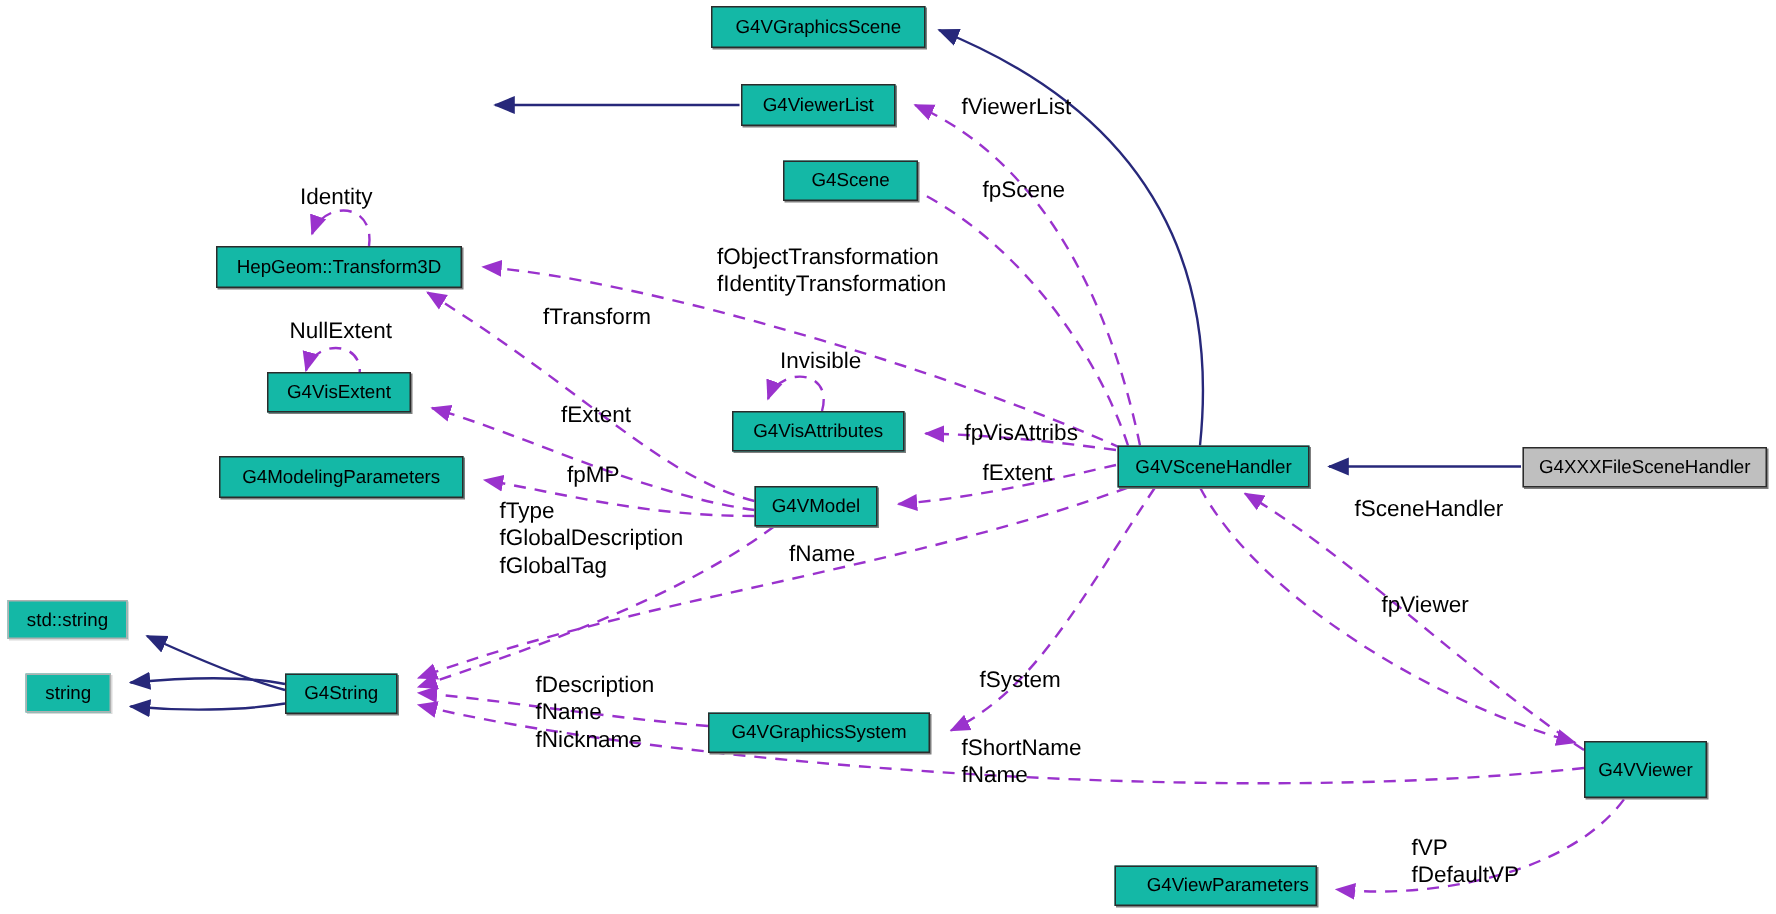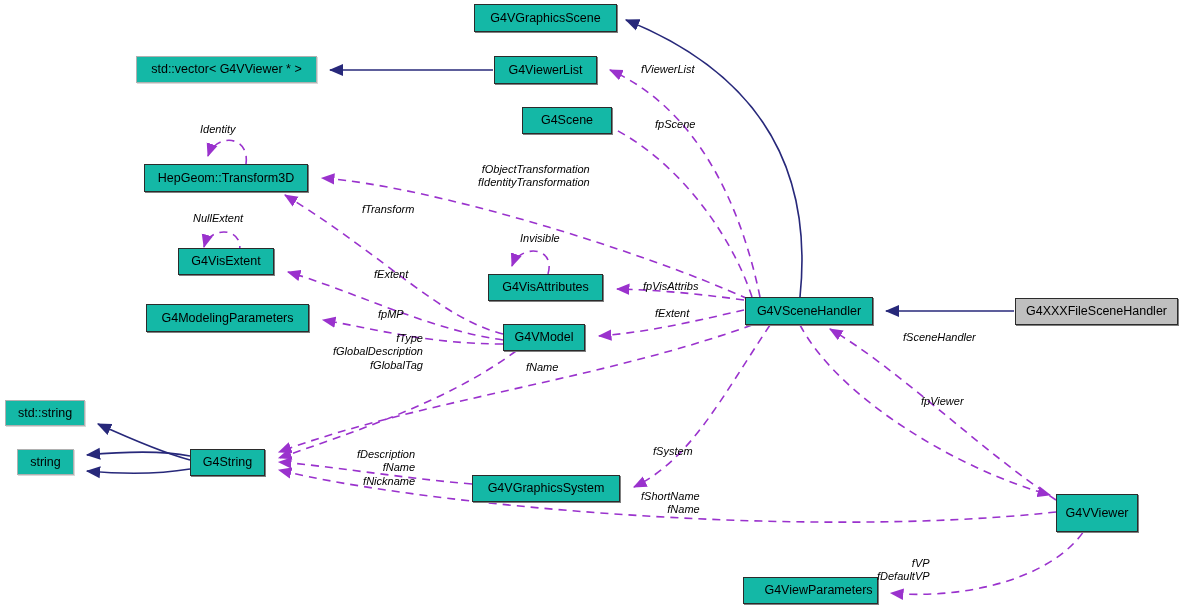--- a/index.html
+++ b/index.html
@@ -45,27 +45,26 @@
     border: 1px solid #b0b0b0;
     box-shadow: 1px 1px 0 0 #d9d9d9;
   }
   .node.highlight {
     background: #bfbfbf;
     border: 1px solid #2b2b2b;
     box-shadow: 1px 1px 0 0 #7f7f7f;
   }
   .edge-label {
     position: absolute;
-    font-size: 11px;
+    font-size: 15px;
     color: #000000;
     line-height: 1.22;
     white-space: pre;
-    text-align: right;
+    text-align: left;
     pointer-events: none;
-    font-style: italic;
   }
 </style>
 </head>
 <body>
 
 <div id="canvas">
 
   <svg class="edges" viewBox="0 0 1184 609">
     <defs>
       <marker id="arrow-inherit" viewBox="0 0 12 10" refX="11" refY="5" markerWidth="9" markerHeight="8" orient="auto-start-reverse">
@@ -129,23 +128,20 @@
       <path d="M 1056 512 C 800 540 420 505 279 470"></path>
 
       <path d="M 1090 521 C 1060 580 960 600 891 593"></path>
     </g>
   </svg>
 
   <div class="node strong" style="left:474px;top:4px;width:143px;height:28px;">
     <span>G4VGraphicsScene</span>
   </div>
 
-  <div class="node faint" style="left:136px;top:56px;width:181px;height:27px;">
-    <span>std::vector&lt; G4VViewer * &gt;</span>
-  </div>
 
   <div class="node strong" style="left:494px;top:56px;width:103px;height:28px;">
     <span>G4ViewerList</span>
   </div>
 
   <div class="node strong" style="left:522px;top:107px;width:90px;height:27px;">
     <span>G4Scene</span>
   </div>
 
   <div class="node strong" style="left:144px;top:164px;width:164px;height:28px;">
@@ -235,16 +231,16 @@
 
   <div class="edge-label" style="left:357px;top:448px;">fDescription
 fName
 fNickname</div>
 
   <div class="edge-label" style="left:653px;top:445px;">fSystem</div>
 
   <div class="edge-label" style="left:641px;top:490px;">fShortName
 fName</div>
 
-  <div class="edge-label" style="left:877px;top:557px;">fVP
+  <div class="edge-label" style="left:941px;top:557px;">fVP
 fDefaultVP</div>
 
 </div>
 
 </body></html>

